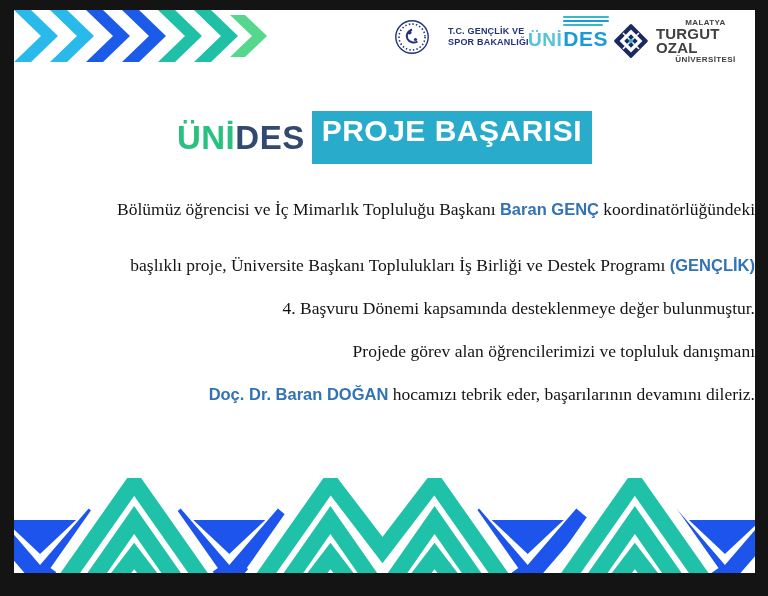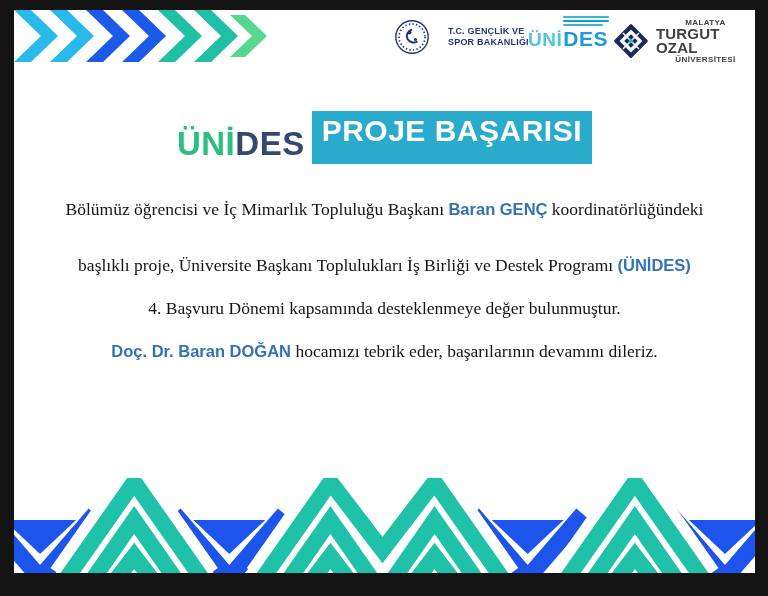--- a/index.html
+++ b/index.html
@@ -20,29 +20,29 @@
   .logo-unides .bar1{width:46px;background:#35b8c8;}
   .logo-unides .bar2{width:46px;background:#199bd7;}
   .logo-unides .bar3{width:40px;background:#35b8c8;}
   .logo-unides .des{font-size:21px;font-weight:800;color:#1a9ad6;line-height:1;letter-spacing:.5px;}
   .logo-univ{position:absolute;left:598px;top:8px;display:flex;align-items:center;gap:6px;}
   .logo-univ .txt{display:flex;flex-direction:column;align-items:center;color:#404040;font-weight:800;}
   .logo-univ .l1,.logo-univ .l3{font-size:8px;letter-spacing:.4px;line-height:9px;}
   .logo-univ .l2{font-size:15px;line-height:14px;letter-spacing:.2px;}
 
   
-  .title-row{position:absolute;left:0;right:0;top:101px;display:flex;justify-content:center;align-items:flex-end;gap:7px;}
+  .title-row{position:absolute;left:0;right:0;top:101px;display:flex;justify-content:center;align-items:center;gap:7px;}
   .title-brand{font-size:33px;font-weight:800;letter-spacing:.5px;line-height:40px;}
   .title-brand .g{color:#28c17f;}
   .title-brand .n{color:#34496f;}
   .title-badge{background:#29abcb;color:#ffffff;font-size:30px;font-weight:800;letter-spacing:.5px;
                line-height:34px;padding:3px 10px 16px 10px;}
 
   
-  .body-text{position:absolute;left:0;right:0;top:178px;text-align:center;
+  .body-text{position:absolute;left:0;right:0;top:178px;text-align:right;
              font-family:"Liberation Serif",serif;font-size:17.5px;color:#141414;}
   .body-text .line{height:43px;line-height:43px;white-space:nowrap;}
   .body-text .gap-after{margin-bottom:13px;}
   .accent{font-family:"Liberation Sans",sans-serif;font-weight:800;color:#3273b5;font-size:16.5px;}
   .quote{font-weight:700;font-style:italic;}
 
   
   .zigzag{position:absolute;left:0;bottom:0;display:block;}
 </style>
 </head>
@@ -103,22 +103,23 @@
       </div>
     </div>
 
     <div class="title-row">
       <span class="title-brand"><span class="g">ÜNİ</span><span class="n">DES</span></span>
       <span class="title-badge">PROJE BAŞARISI</span>
     </div>
 
     <div class="body-text">
       <div class="line gap-after"><span>Bölümüz öğrencisi ve İç Mimarlık Topluluğu Başkanı </span><span class="accent">Baran GENÇ</span><span> koordinatörlüğündeki</span></div>
-      <div class="line"><span>başlıklı proje, Üniversite Başkanı Toplulukları İş Birliği ve Destek Programı </span><span class="accent">(ÜNİDES)</span></div>
+      <div class="line"><span>başlıklı proje, Üniversite Başkanı Toplulukları İş Birliği ve Destek Programı </span><span class="accent">(GENÇLİK)</span></div>
       <div class="line">4. Başvuru Dönemi kapsamında desteklenmeye değer bulunmuştur.</div>
+      <div class="line">Projede görev alan öğrencilerimizi ve topluluk danışmanı</div>
       <div class="line"><span class="accent">Doç. Dr. Baran DOĞAN</span><span> hocamızı tebrik eder, başarılarının devamını dileriz.</span></div>
     </div>
 
     <svg class="zigzag" width="741" height="95" viewBox="0 0 740 95" preserveAspectRatio="none">
 
       <g fill="#1d55ec" stroke="#1d55ec">
         <polyline points="-29,36 26,100 81,36" fill="none" stroke-width="17"></polyline>
         <polygon points="-10,42 62,42 26,76" stroke="none"></polygon>
         <polyline points="160,36 215,100 270,36" fill="none" stroke-width="17"></polyline>
         <polygon points="179,42 251,42 215,76" stroke="none"></polygon>

